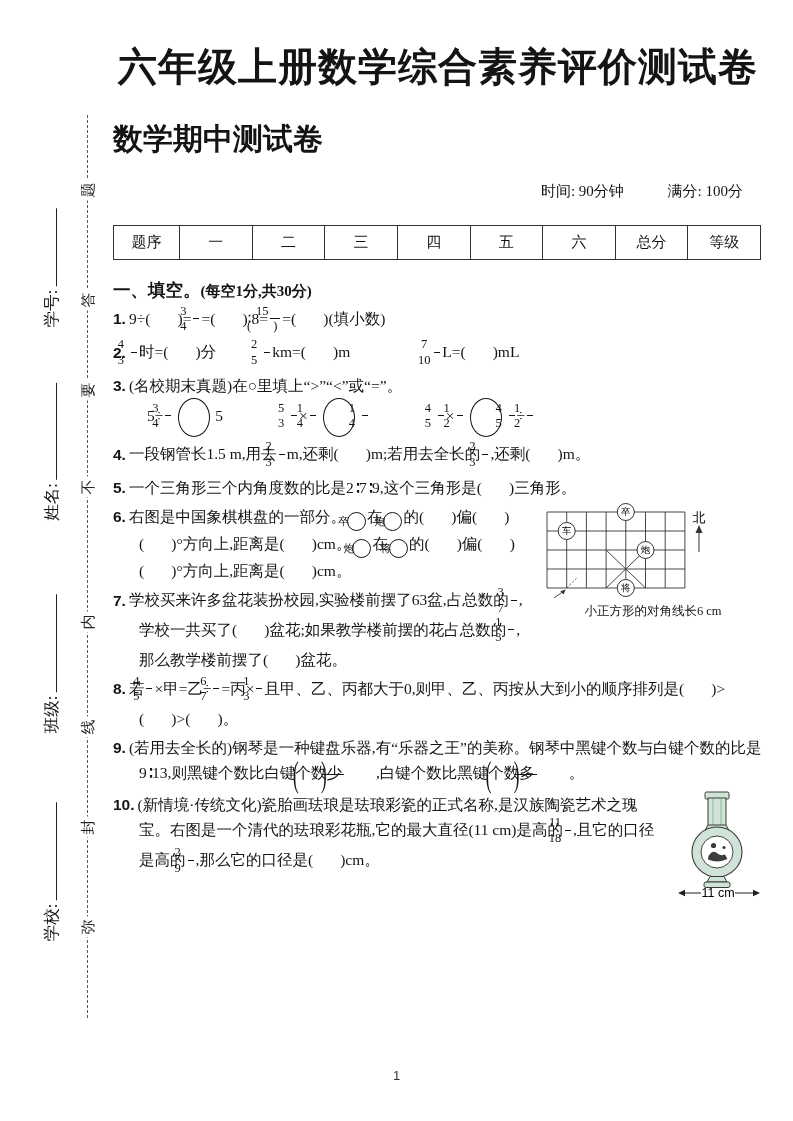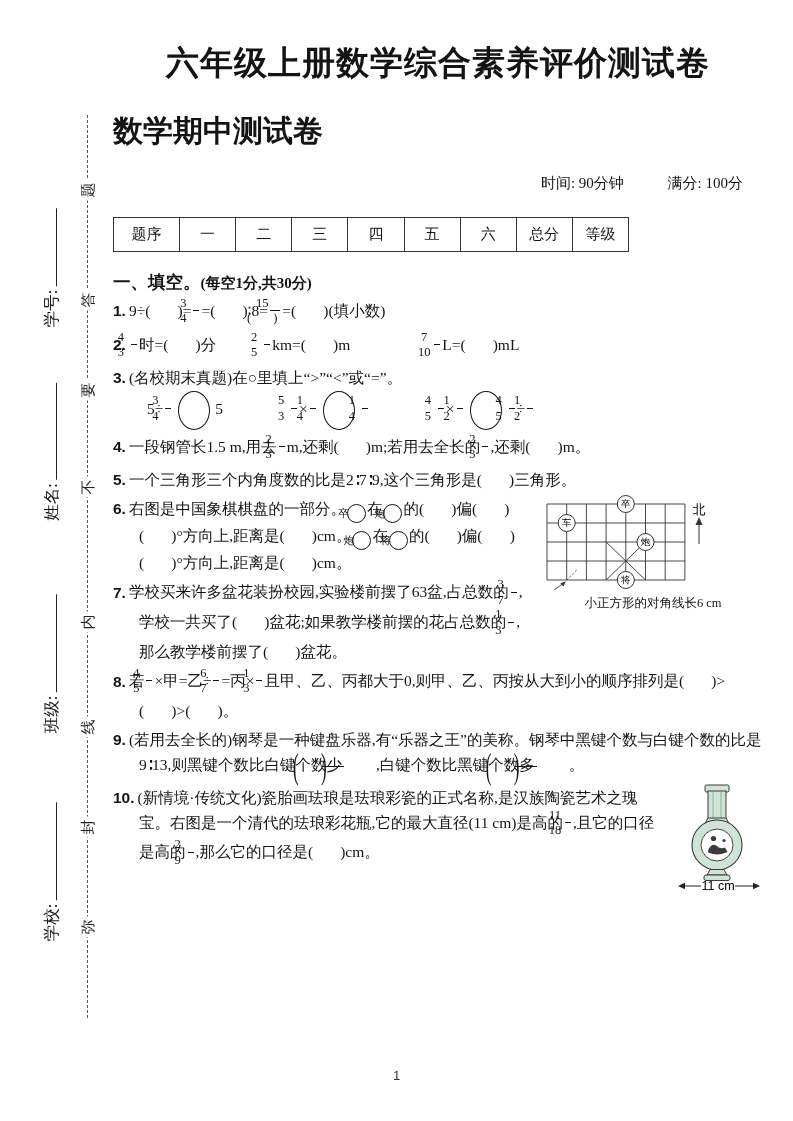--- a/index.html
+++ b/index.html
@@ -11,26 +11,26 @@
   #seal{position:absolute;left:87px;top:115px;height:903px;width:0;border-left:1.4px dashed #555;}
   .seal-char{position:absolute;left:88px;transform:translate(-50%,-50%) rotate(-90deg);
              background:#fff;padding:0 3px;font-size:15px;color:#222;
              font-family:"Liberation Serif",serif;}
   .vfield{position:absolute;left:52px;white-space:nowrap;font-size:16.5px;color:#111;
           transform:translate(-50%,-50%) rotate(-90deg);font-family:"Liberation Serif",serif;}
   .uline{display:inline-block;height:4px;border-bottom:1.5px solid #222;margin-left:3px;}
 
   
   .main{position:absolute;left:113px;top:42px;width:650px;}
-  .title{font-size:33px;font-weight:bold;text-align:center;letter-spacing:1px;line-height:1.3;}
+  .title{font-size:39px;font-weight:bold;text-align:center;letter-spacing:1px;line-height:1.3;}
   .subtitle{font-size:30px;font-weight:bold;margin-top:26px;line-height:1.3;}
   .meta{text-align:right;font-size:15px;margin-top:24px;font-family:"Liberation Serif",serif;}
   .meta span{margin:0 20px;}
 
-  table.score{border-collapse:collapse;width:516px;margin-top:24px;table-layout:fixed;}
+  table.score{border-collapse:collapse;width:648px;margin-top:24px;table-layout:fixed;}
   table.score td{border:1.3px solid #333;text-align:center;font-size:15px;height:33px;padding:0;
                  font-family:"Liberation Serif",serif;}
   table.score tr+tr td{height:39px;}
   col.c0{width:66px;}
 
   .section-h{margin-top:18px;font-size:17.5px;font-weight:bold;}
   .sh-note{font-size:15px;font-family:"Liberation Serif",serif;}
 
   .q{margin:4px 0 0;font-size:15.5px;line-height:1.62;padding-left:26px;text-indent:-26px;
      font-family:"Liberation Serif",serif;}

